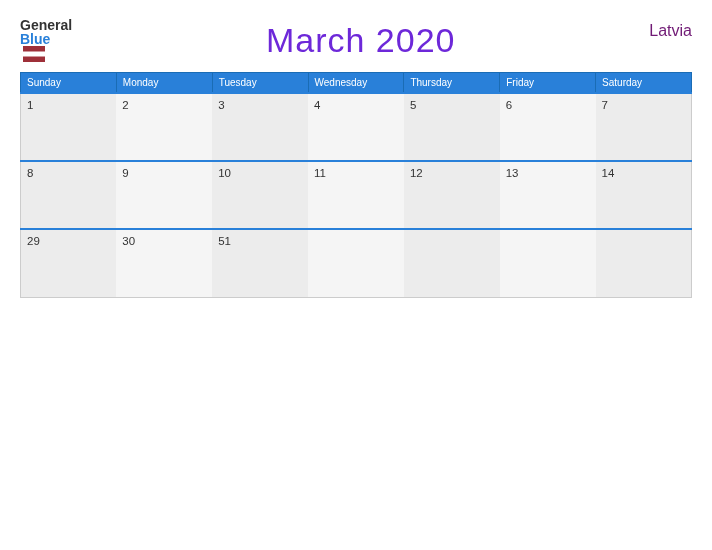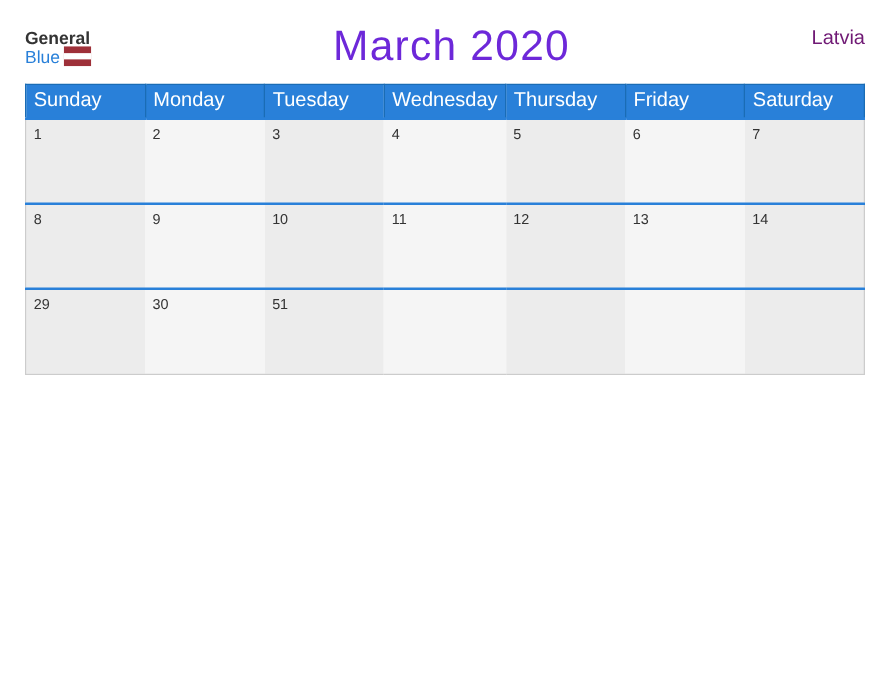--- a/index.html
+++ b/index.html
@@ -25,27 +25,28 @@
     }
     .logo {
       display: flex;
       flex-direction: column;
       line-height: 1;
     }
     .logo-general {
       font-size: 14px;
       font-weight: bold;
       color: #333;
+      text-align: right;
     }
     .logo-blue {
       font-size: 14px;
-      font-weight: normal;
+      font-weight: bold;
       color: #2980d9;
       display: flex;
-      align-items: center;
+      flex-direction: column;
     }
     .logo-flag {
       width: 22px;
       height: 16px;
       margin-left: 3px;
       display: inline-block;
       flex-shrink: 0;
     }
     .title {
       font-size: 34px;
@@ -62,21 +63,21 @@
 
     
     .calendar {
       width: 100%;
       border-collapse: collapse;
       border: 1.5px solid #ccc;
     }
     .calendar thead tr th {
       background: #2980d9;
       color: #fff;
-      font-size: 16px;
+      font-size: 10px;
       font-weight: normal;
       padding: 4px 6px;
       border: 1px solid #1a6cb5;
       text-align: left;
     }
     .calendar tbody tr {
       height: 68px;
     }
     .calendar tbody tr td {
       border-top: 2px solid #2980d9;

